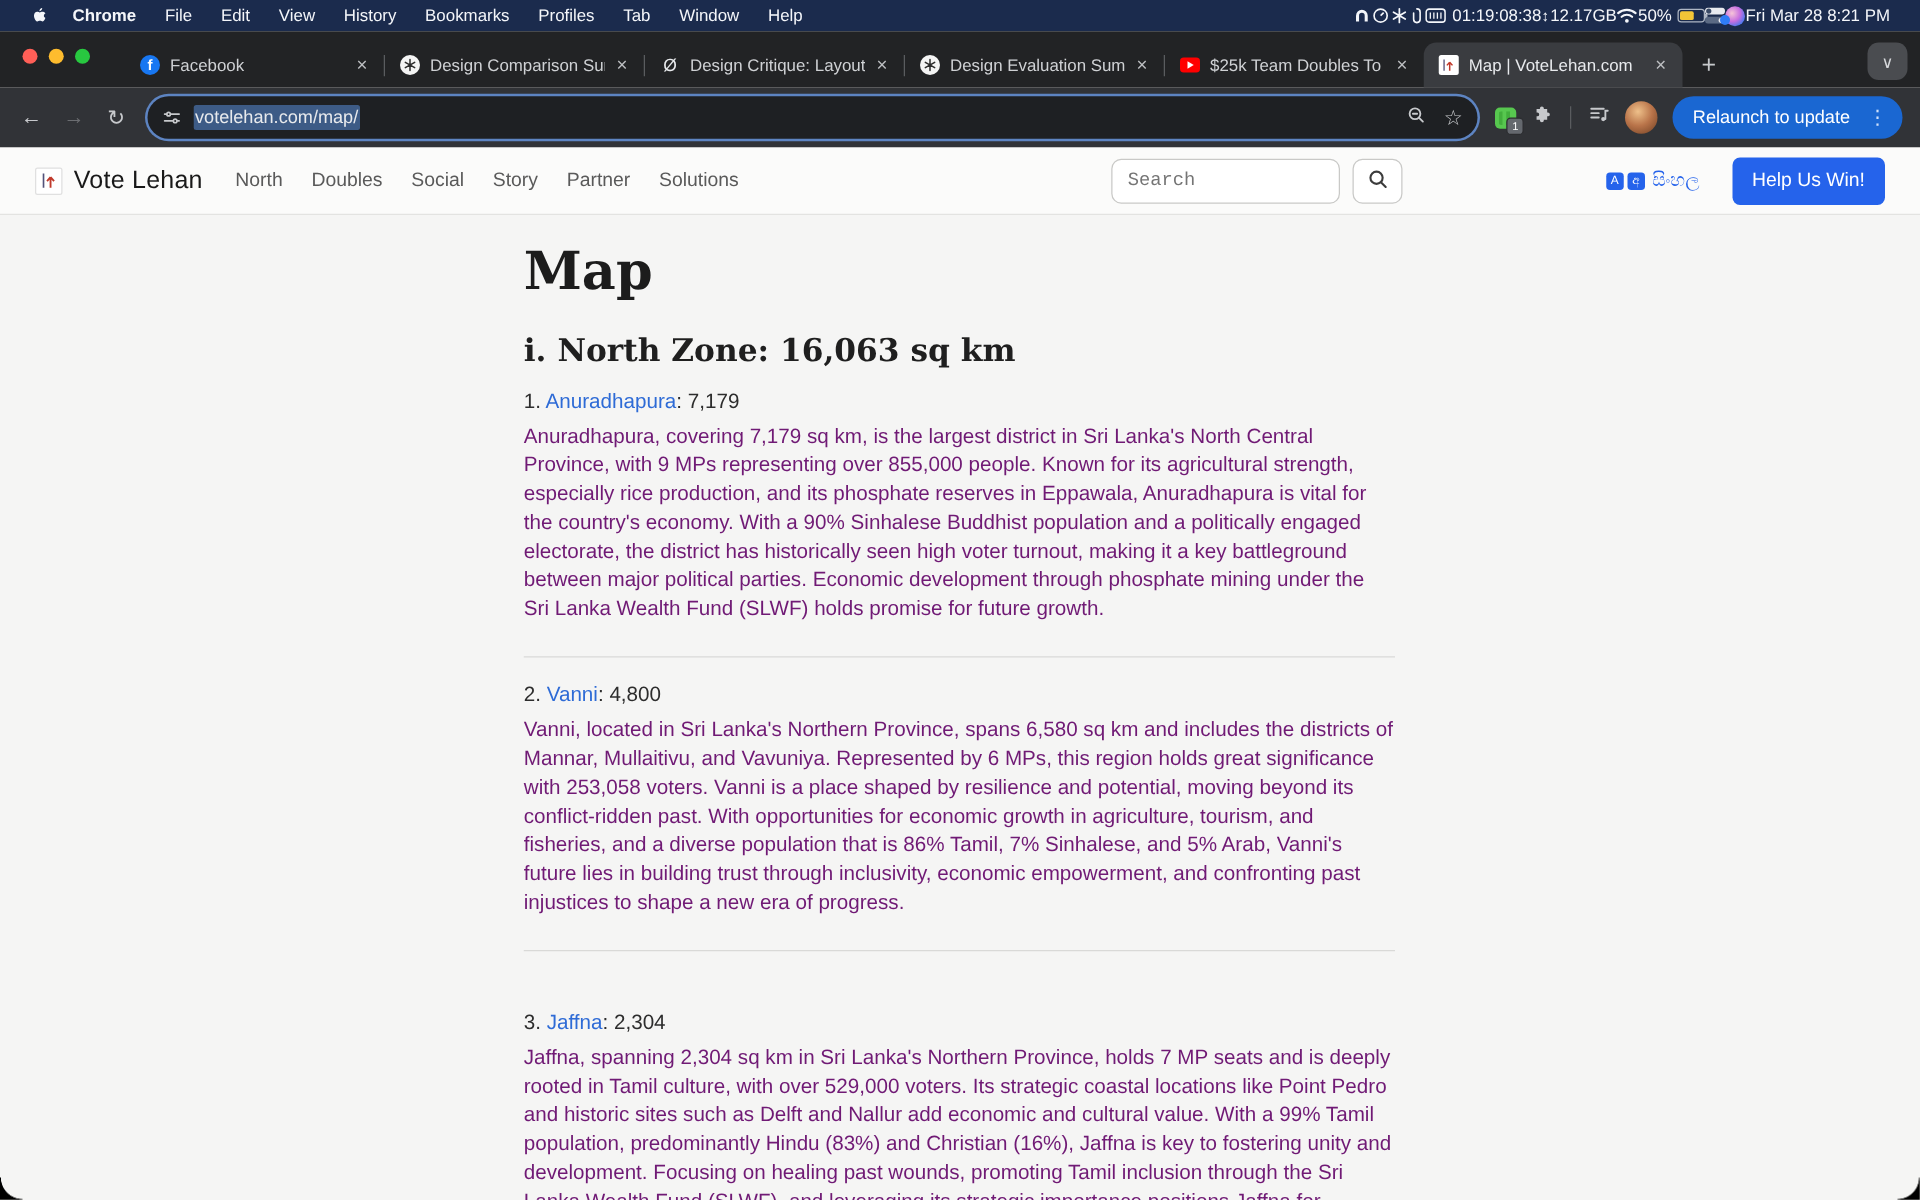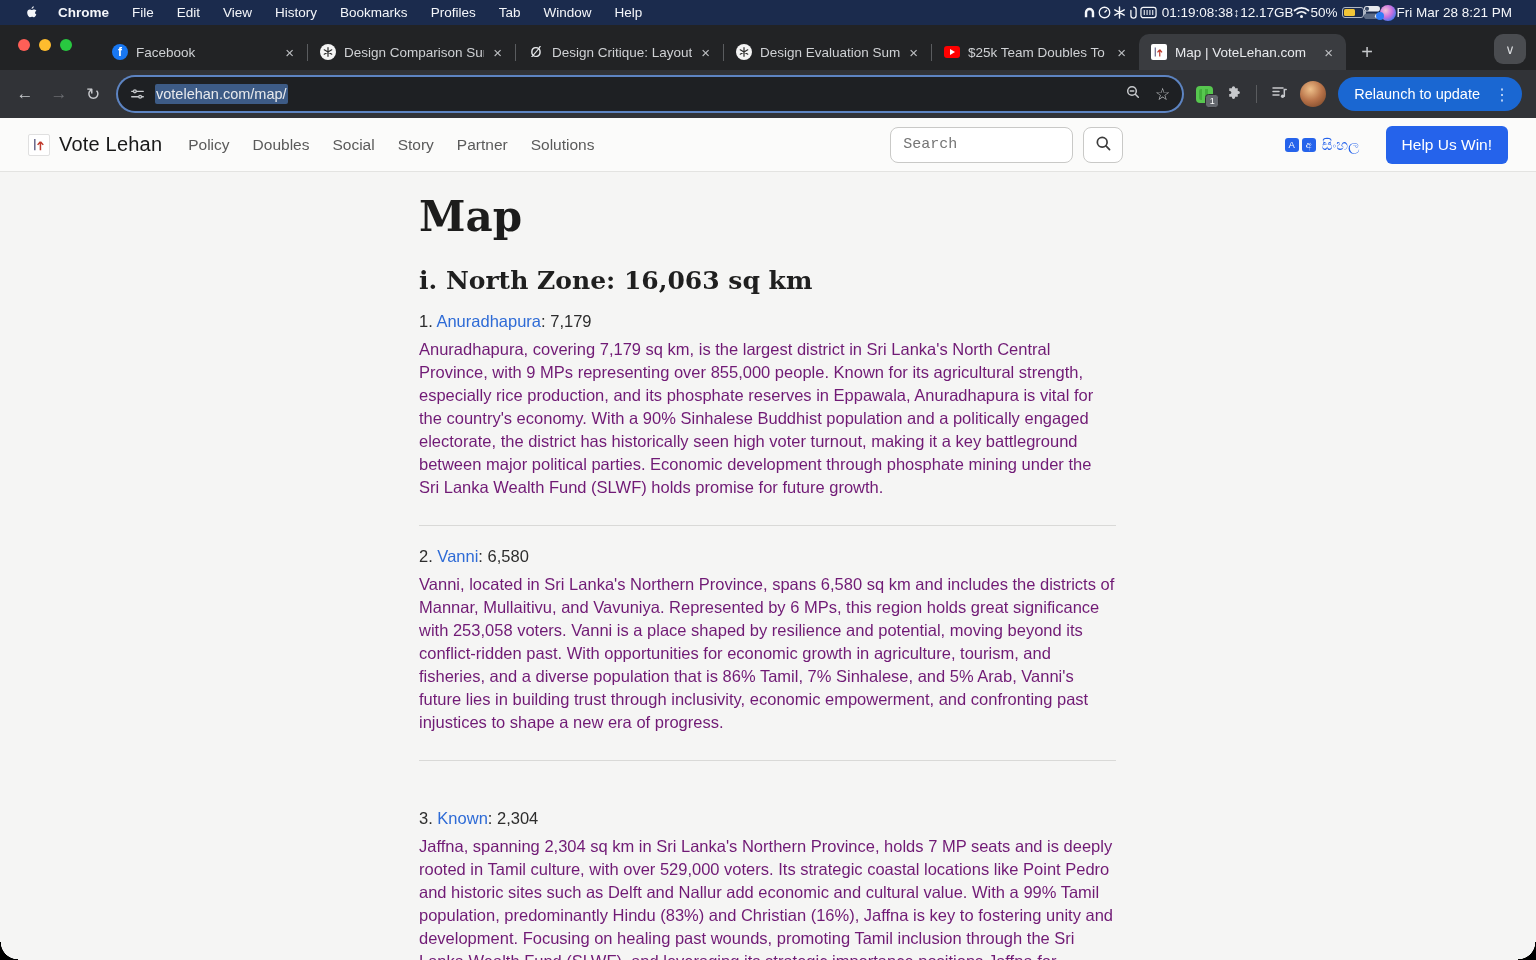--- a/index.html
+++ b/index.html
@@ -324,21 +324,21 @@
   <div class="brand">
     <span class="brand-logo">
       <svg width="15" height="15" viewBox="0 0 16 16">
         <path d="M3 2v12" stroke="#52527a" stroke-width="1.4"></path>
         <path d="M9 14V5M9 5l-3 3.4M9 5l3 3.4" stroke="#c0392b" stroke-width="1.6" fill="none"></path>
         </svg>
     </span>
     <span class="brand-name">Vote Lehan</span>
   </div>
   <nav class="site-nav">
-    <a href="#">Policy</a>
+    <a href="#">North</a>
     <a href="#">Doubles</a>
     <a href="#">Social</a>
     <a href="#">Story</a>
     <a href="#">Partner</a>
     <a href="#">Solutions</a>
   </nav>
   <span class="sp1"></span>
   <input class="search-input" type="text" placeholder="Search" style="">
   <button class="search-btn">
     <span>
@@ -362,26 +362,26 @@
   <h2 class="zone-heading">i. North Zone: 16,063 sq km</h2>
 
   <div class="item-line">
     <span>1. </span><a href="#">Anuradhapura</a><span>: 7,179</span>
   </div>
   <p class="body-para">Anuradhapura, covering 7,179 sq km, is the largest district in Sri Lanka's North Central Province, with 9 MPs representing over 855,000 people. Known for its agricultural strength, especially rice production, and its phosphate reserves in Eppawala, Anuradhapura is vital for the country's economy. With a 90% Sinhalese Buddhist population and a politically engaged electorate, the district has historically seen high voter turnout, making it a key battleground between major political parties. Economic development through phosphate mining under the Sri Lanka Wealth Fund (SLWF) holds promise for future growth.</p>
 
   <hr class="sect-hr">
 
   <div class="item-line" style="margin-top:21px;">
-    <span>2. </span><a href="#">Vanni</a><span>: 6,580</span>
+    <span>2. </span><a href="#">Vanni</a><span>: 4,800</span>
   </div>
   <p class="body-para">Vanni, located in Sri Lanka's Northern Province, spans 6,580 sq km and includes the districts of Mannar, Mullaitivu, and Vavuniya. Represented by 6 MPs, this region holds great significance with 253,058 voters. Vanni is a place shaped by resilience and potential, moving beyond its conflict-ridden past. With opportunities for economic growth in agriculture, tourism, and fisheries, and a diverse population that is 86% Tamil, 7% Sinhalese, and 5% Arab, Vanni's future lies in building trust through inclusivity, economic empowerment, and confronting past injustices to shape a new era of progress.</p>
 
   <hr class="sect-hr">
 
   <div class="item-line gap-extra">
-    <span>3. </span><a href="#">Known</a><span>: 2,304</span>
+    <span>3. </span><a href="#">Jaffna</a><span>: 2,304</span>
   </div>
   <p class="body-para">Jaffna, spanning 2,304 sq km in Sri Lanka's Northern Province, holds 7 MP seats and is deeply rooted in Tamil culture, with over 529,000 voters. Its strategic coastal locations like Point Pedro and historic sites such as Delft and Nallur add economic and cultural value. With a 99% Tamil population, predominantly Hindu (83%) and Christian (16%), Jaffna is key to fostering unity and development. Focusing on healing past wounds, promoting Tamil inclusion through the Sri Lanka Wealth Fund (SLWF), and leveraging its strategic importance positions Jaffna for national growth and future geopolitical significance.</p>
 </div>
 
 <div class="corner bl"></div>
 <div class="corner br"></div>
 
 </body></html>

